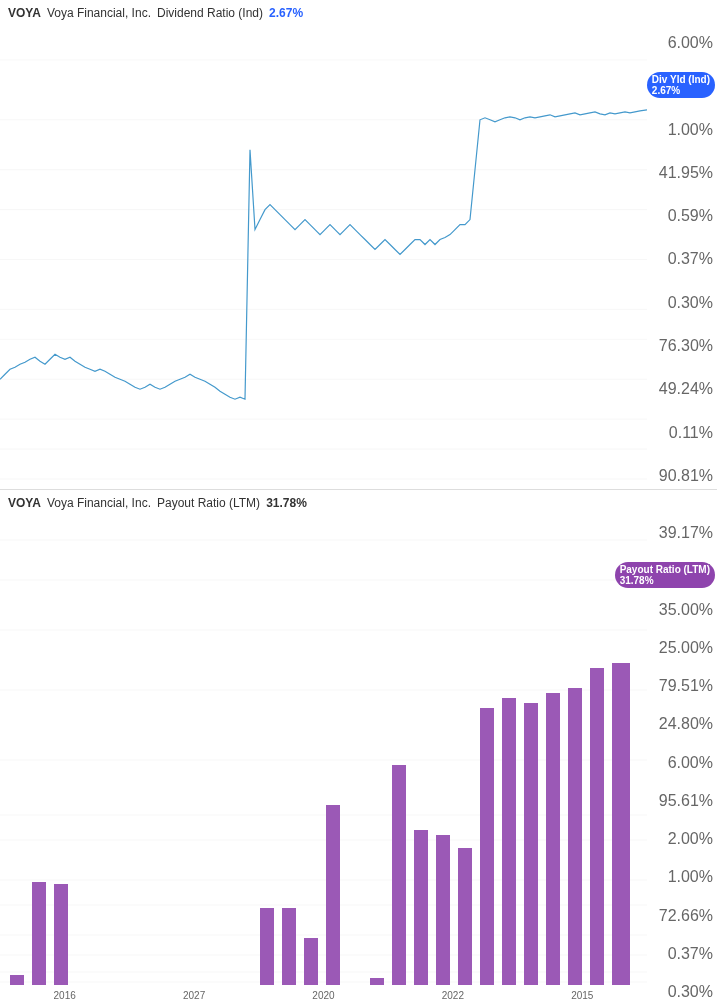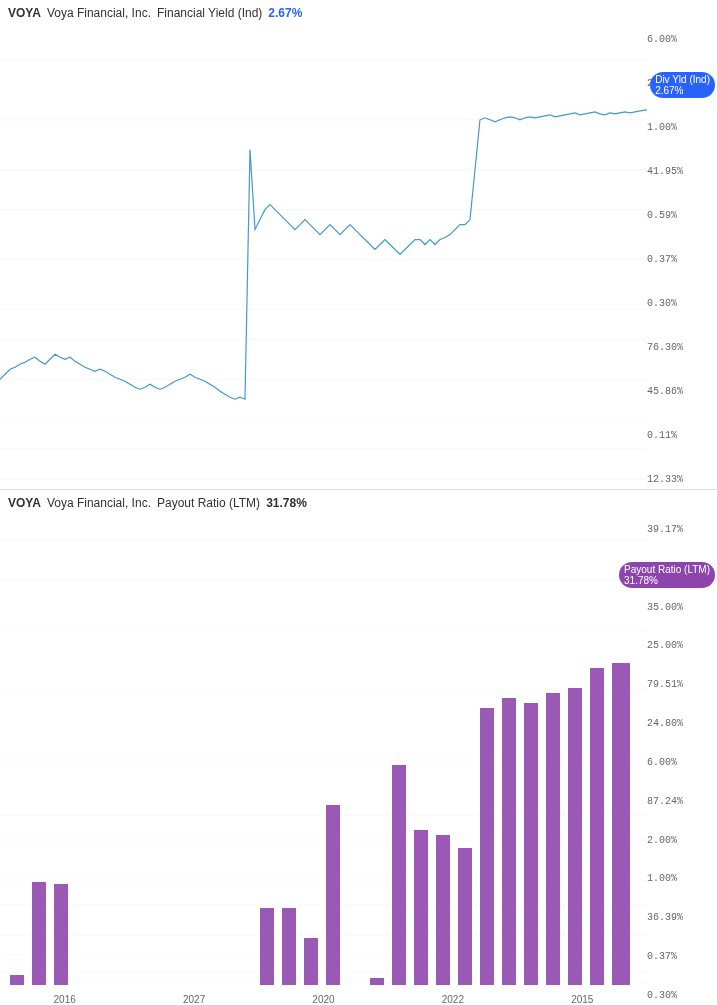--- a/index.html
+++ b/index.html
@@ -49,88 +49,89 @@
 
     .y-axis {
       position: absolute;
       top: 30px;
       right: 0;
       width: 70px;
       bottom: 0;
       display: flex;
       flex-direction: column;
       justify-content: space-between;
+      align-items: flex-end;
       padding: 4px 4px 4px 0;
-      font-size: 10px;
+      font-size: 16px;
       color: #666;
-      font-family: Liberation Mono, monospace;
     }
 
     .tooltip-badge {
       background: #2962ff;
       color: #fff;
       font-size: 10px;
       padding: 2px 5px;
       border-radius: 13px;
       white-space: nowrap;
+      font-weight: bold;
     }
 
     .tooltip-badge.purple {
       background: #8e44ad;
     }
 
     
     .chart-bottom {
       height: 515px;
       position: relative;
     }
 
     .x-axis {
       position: absolute;
       bottom: 0;
       left: 0;
       right: 70px;
       height: 20px;
       display: flex;
-      align-items: flex-end;
+      align-items: center;
       justify-content: space-around;
       font-size: 10px;
       color: #666;
     }
 
     svg {
       width: 100%;
       height: 100%;
     }
   </style>
 </head>
 <body>
 
 <div class="chart-container">
 
   <div class="chart-top">
     <div class="chart-header">
       <span class="ticker">VOYA</span>
       <span>Voya Financial, Inc.</span>
-      <span>Financial Yield (Ind)</span>
+      <span>Dividend Ratio (Ind)</span>
       <span style="font-weight:bold;color:#2962ff;">2.67%</span>
     </div>
 
     <div class="y-axis">
       <span>6.00%</span>
       <span>2.00%</span>
       <span>1.00%</span>
       <span>41.95%</span>
       <span>0.59%</span>
       <span>0.37%</span>
       <span>0.30%</span>
       <span>76.30%</span>
-      <span>45.86%</span>
+      <span>49.24%</span>
       <span>0.11%</span>
-      <span>12.33%</span>
+      <span>90.81%</span>
     </div>
 
     <div style="position:absolute; right:2px; top:72px; z-index:10;">
       <div class="tooltip-badge">
         <span>Div Yld (Ind)</span><br>
         <span>2.67%</span>
       </div>
     </div>
 
     <div class="chart-area">
@@ -292,24 +293,24 @@
     </div>
 
     <div class="y-axis">
       <span>39.17%</span>
       <span>45.00%</span>
       <span>35.00%</span>
       <span>25.00%</span>
       <span>79.51%</span>
       <span>24.80%</span>
       <span>6.00%</span>
-      <span>87.24%</span>
+      <span>95.61%</span>
       <span>2.00%</span>
       <span>1.00%</span>
-      <span>36.39%</span>
+      <span>72.66%</span>
       <span>0.37%</span>
       <span>0.30%</span>
     </div>
 
     <div style="position:absolute; right:2px; top:72px; z-index:10;">
       <div class="tooltip-badge purple">
         <span>Payout Ratio (LTM)</span><br>
         <span>31.78%</span>
       </div>
     </div>

